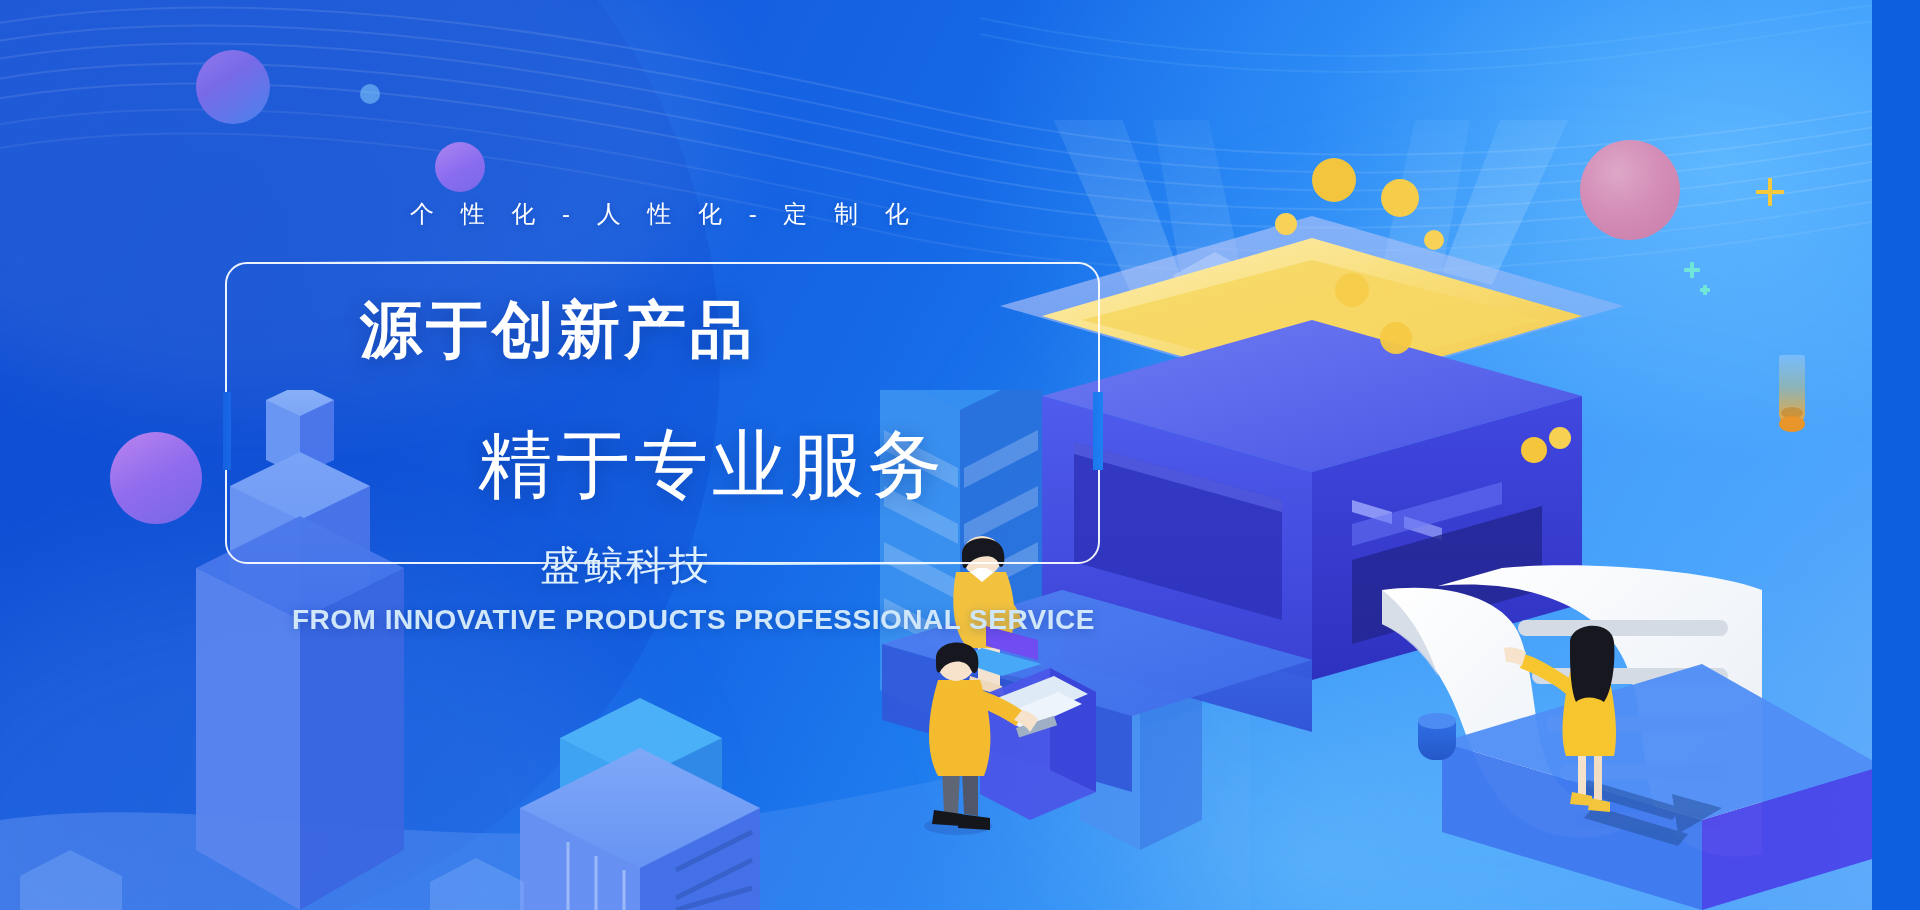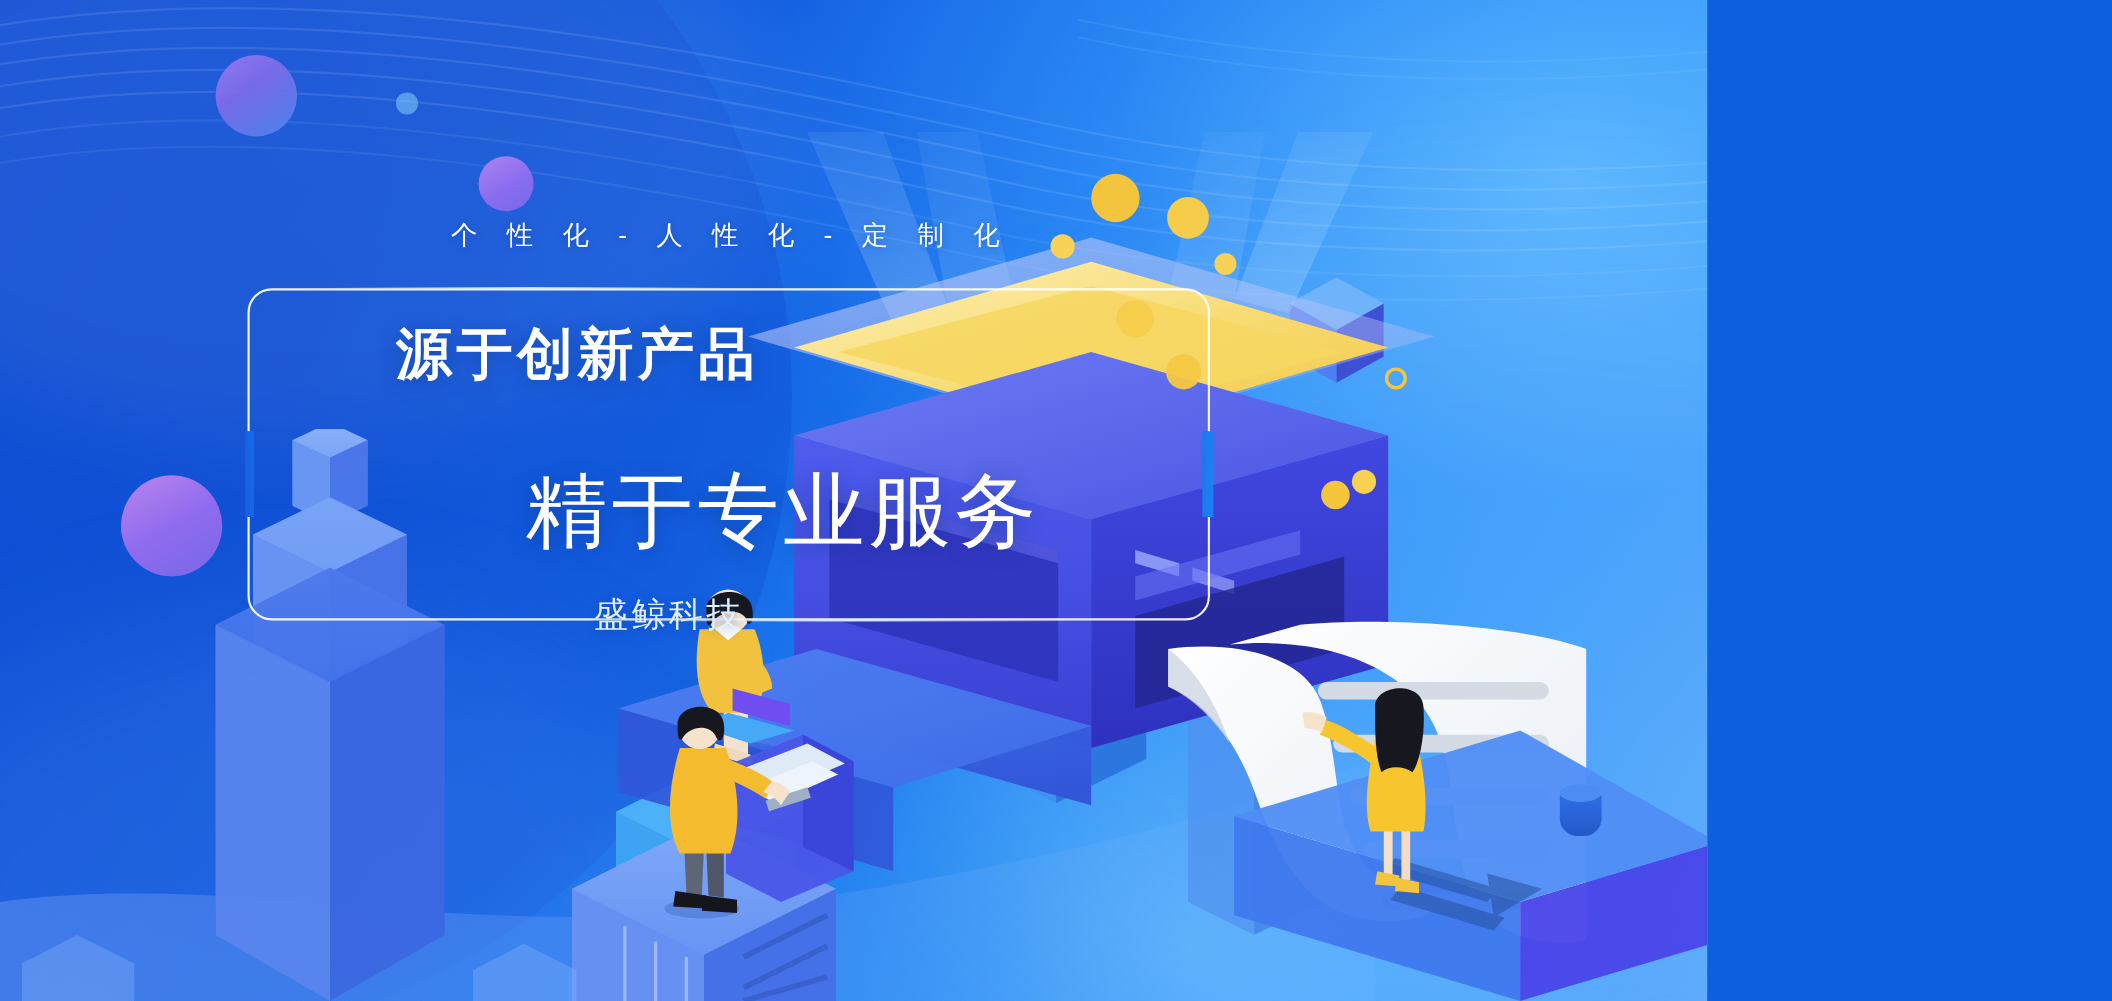--- a/index.html
+++ b/index.html
@@ -2,21 +2,21 @@
 <html><head>
 <meta charset="utf-8">
 <title>Banner</title>
 <style>
   * { margin:0; padding:0; box-sizing:border-box; }
   html,body { width:1920px; height:910px; overflow:hidden; background:#0d5fe0; }
   body { font-family:"Liberation Sans","DejaVu Sans",sans-serif; }
 
   .banner {
     position:relative;
-    width:1552px; height:910px;
+    width:1872px; height:910px;
     overflow:hidden;
     background:
       radial-gradient(ellipse 1100px 760px at 92% 18%, rgba(96,185,255,.95) 0%, rgba(58,152,252,.55) 38%, rgba(40,120,240,0) 68%),
       radial-gradient(ellipse 900px 700px at 70% 95%, rgba(120,200,255,.45) 0%, rgba(60,150,250,.12) 45%, rgba(30,100,230,0) 72%),
       linear-gradient(118deg, #1152d8 0%, #1358dc 22%, #1668e6 44%, #1d84f2 66%, #3a9bfb 82%, #5aa7fb 100%);
   }
 
   
   .wave-band { position:absolute; left:0; top:0; width:1920px; height:360px; overflow:hidden; pointer-events:none; }
   .wave-band svg { display:block; }
@@ -115,34 +115,34 @@
 
   
   .frame-glow { position:absolute; pointer-events:none;
     background:linear-gradient(90deg, rgba(255,255,255,0) 0%, rgba(215,240,255,.95) 50%, rgba(255,255,255,0) 100%);
     height:2px; filter:blur(.6px); }
   .fg-top { left:300px; top:261px; width:360px; }
   .fg-bottom { left:560px; top:563px; width:420px; }
 
   .headline-1 {
     position:absolute; left:360px; top:288px;
-    font-size:51px; font-weight:700; color:#ffffff; letter-spacing:4px;
+    font-size:62px; font-weight:700; color:#ffffff; letter-spacing:4px;
     text-shadow:0 3px 18px rgba(8,46,130,.45);
     white-space:nowrap;
     text-align:right;
   }
   .headline-2 {
     position:absolute; left:478px; top:416px;
     font-size:74px; font-weight:400; color:#ffffff; letter-spacing:4px;
     text-shadow:0 3px 18px rgba(8,46,130,.45);
     white-space:nowrap;
   }
   .company {
     position:absolute; left:540px; top:538px;
-    font-size:31px; font-weight:400; color:#dff0ff; letter-spacing:3px;
+    font-size:40px; font-weight:400; color:#dff0ff; letter-spacing:3px;
     text-shadow:0 2px 10px rgba(8,46,130,.4);
     white-space:nowrap;
   }
   .subtitle {
     position:absolute; left:292px; top:604px;
     font-size:28px; font-weight:700; letter-spacing:.5px;
     color:#cfe6fb;
     text-shadow:0 2px 10px rgba(8,46,130,.35);
     white-space:nowrap;
   }
@@ -464,18 +464,19 @@
     <div class="frame-gap gap-right"></div>
     <div class="frame-glow fg-top"></div>
     <div class="frame-glow fg-bottom"></div>
 
     <div class="headline-1">源于创新产品</div>
 
     <div class="headline-2">精于专业服务</div>
 
     <div class="company">盛鲸科技</div>
 
+    <div class="subtitle">FROM INNOVATIVE PRODUCTS PROFESSIONAL SERVICE</div>
   </div>
 
   <div class="cyl-purple"></div>
   <div class="cyl-blue"></div>
 
 </div>
 
 </body></html>

